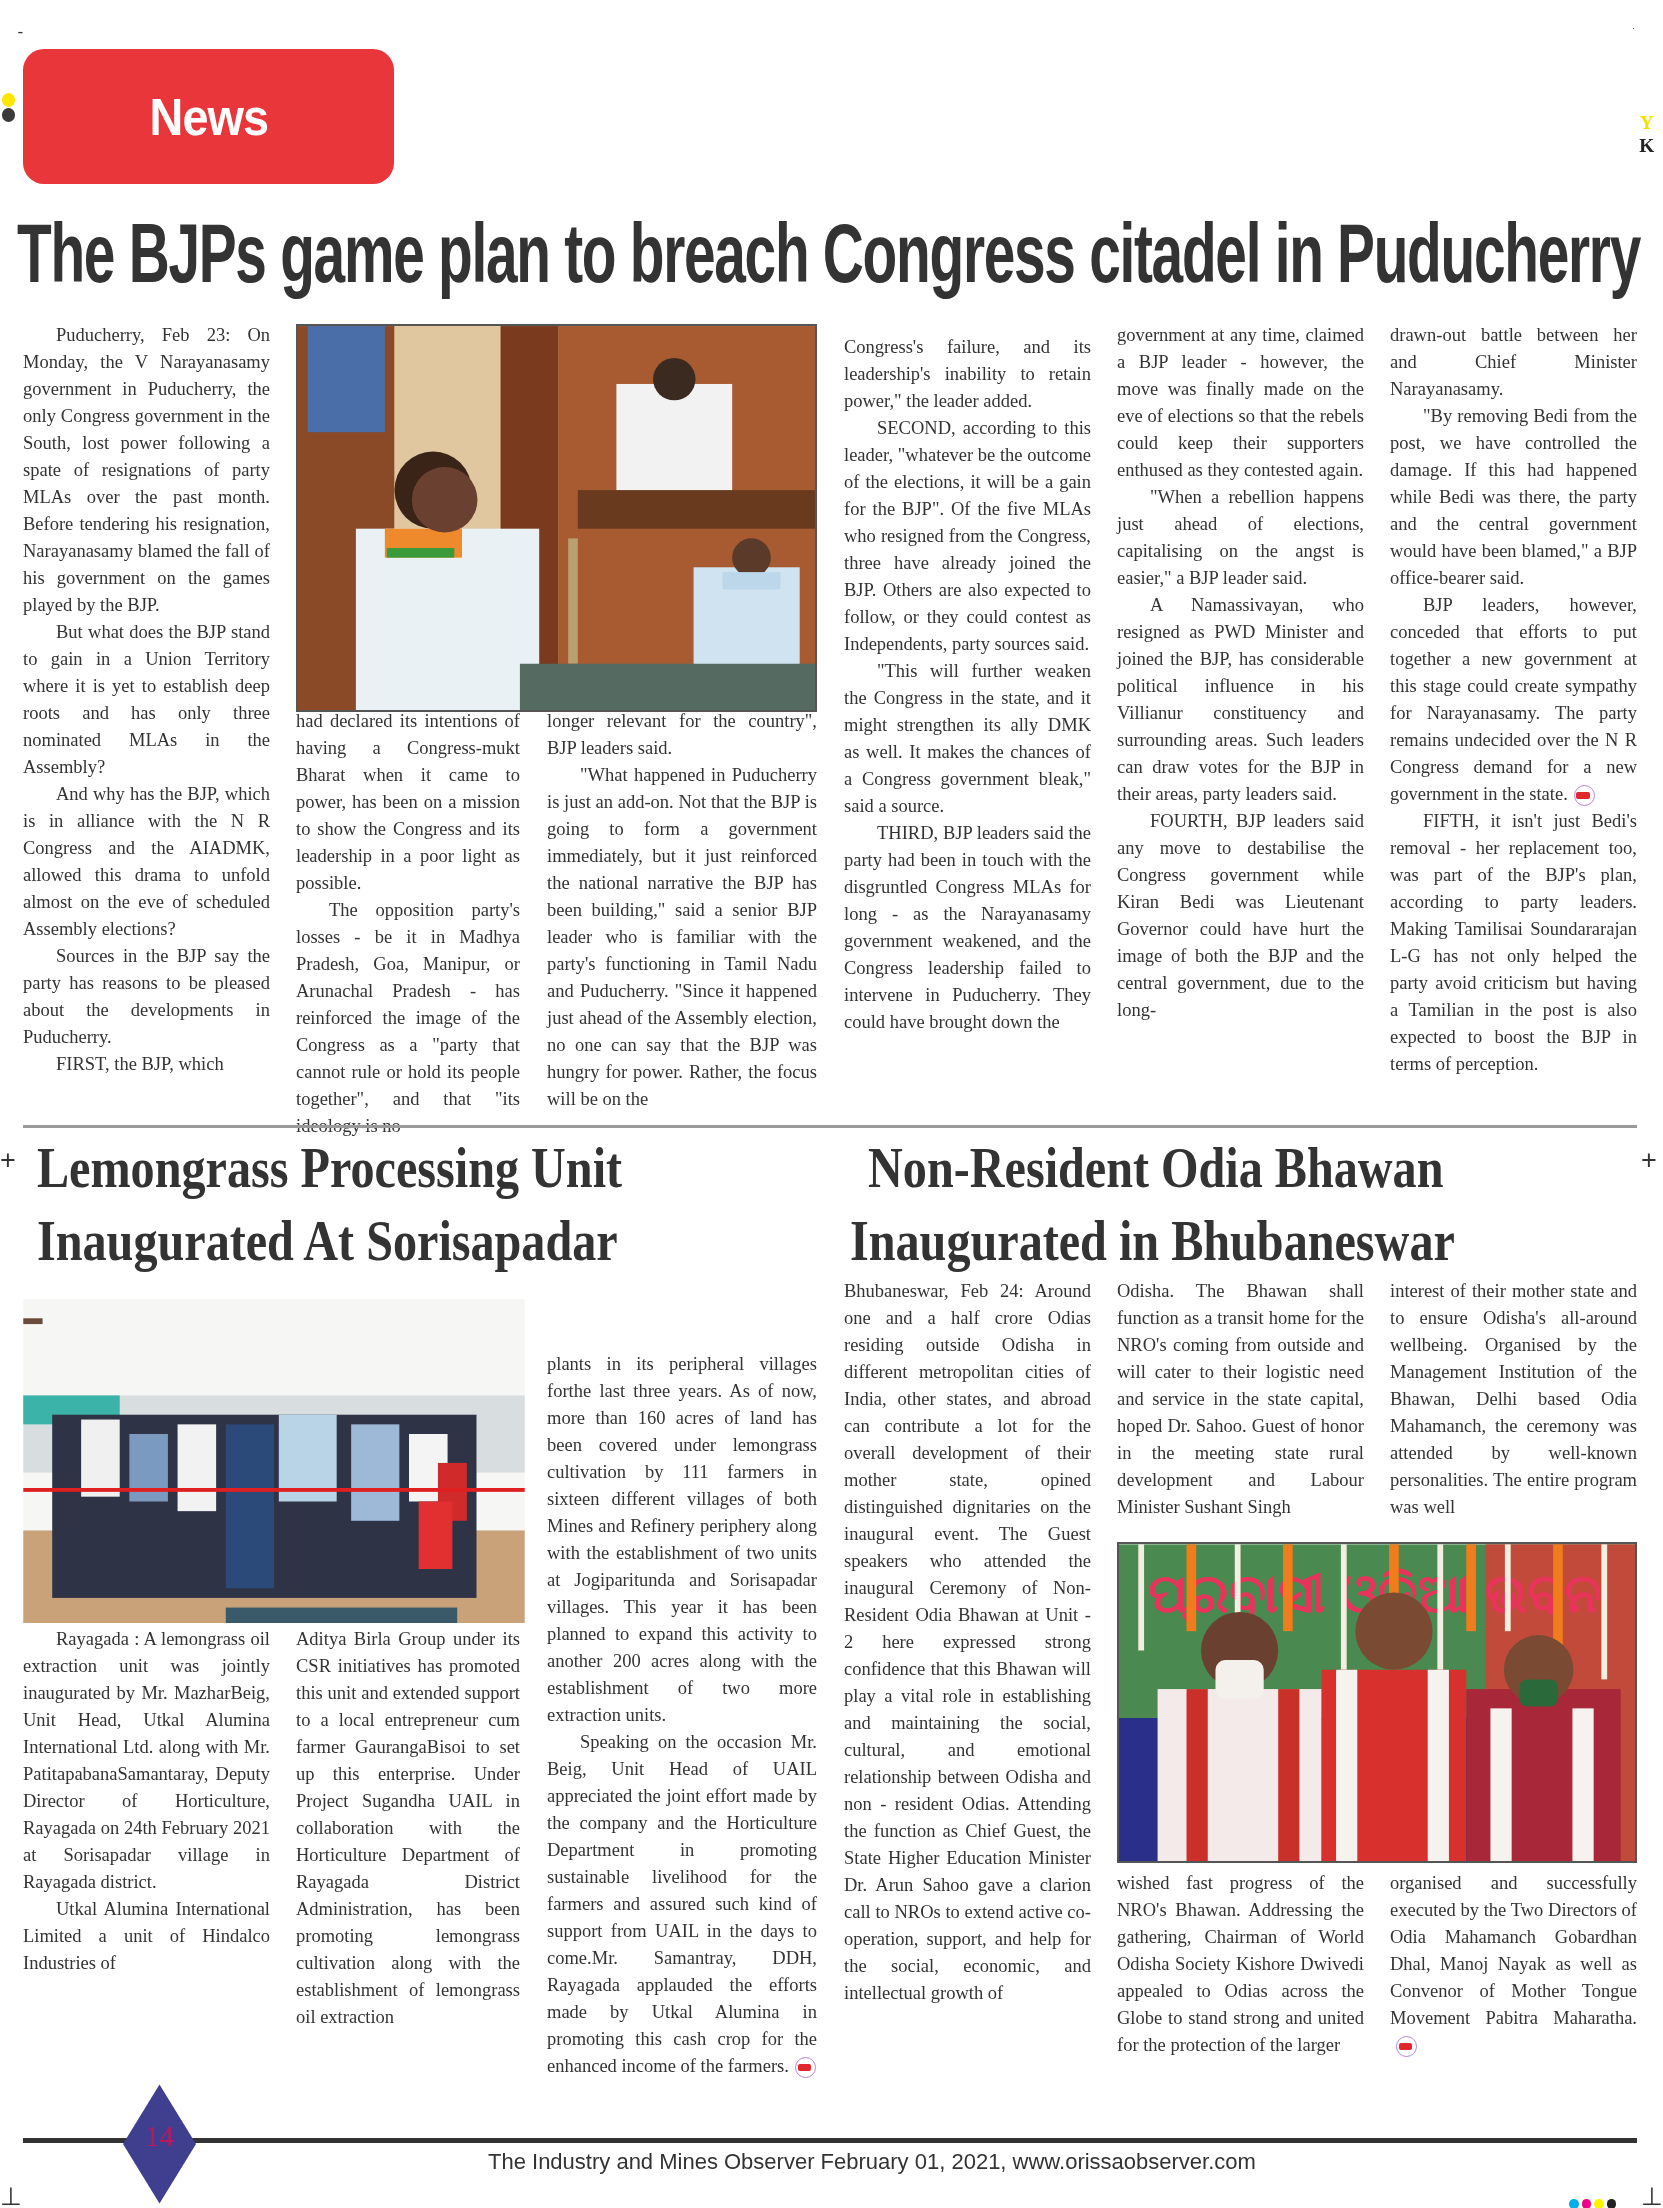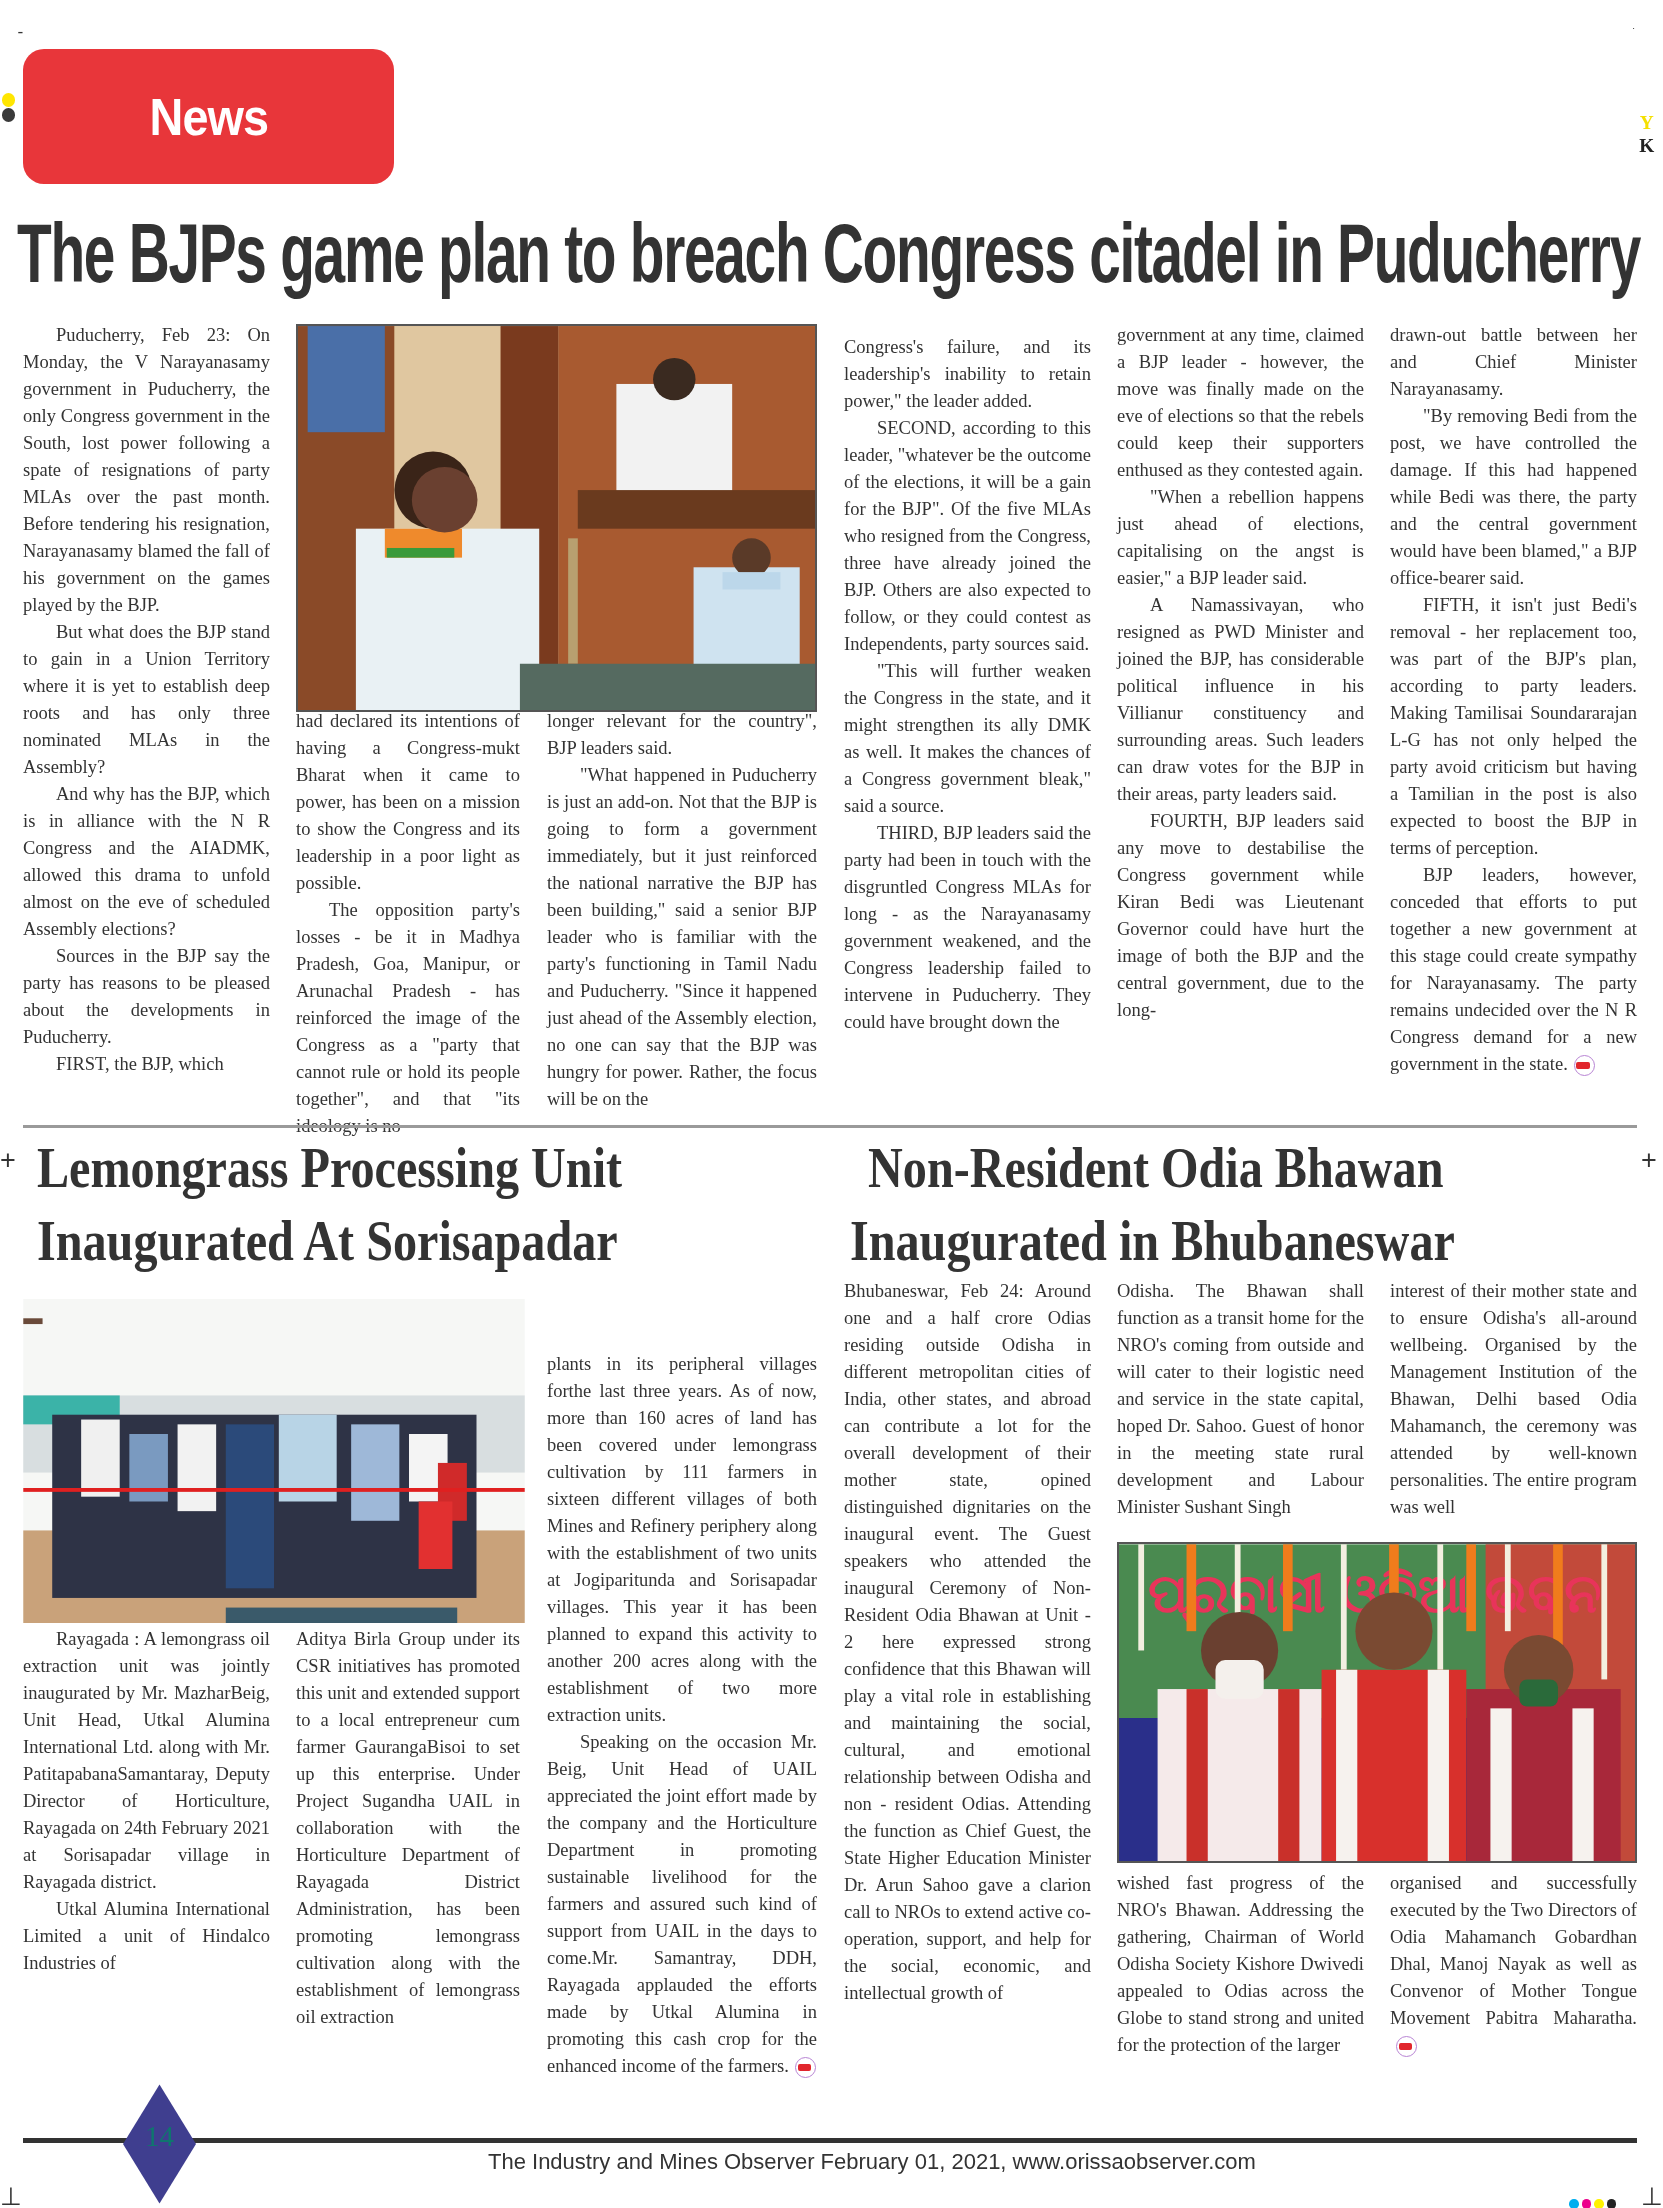--- a/index.html
+++ b/index.html
@@ -25,21 +25,21 @@
 
   .divider { position: absolute; height: 2.9px; background: #9a9a9a; }
 
   .sub-headline { position: absolute; font-family: "Liberation Serif", serif; font-weight: bold; color: #333; font-size: 56px; line-height: 73px; white-space: nowrap; }
 
   .endmark { display: inline-block; width: 21px; height: 21px; border-radius: 50%; border: 1.9px solid #b884d4; vertical-align: middle; position: relative; margin-left: 5.8px; }
   .endmark::after { content: ""; position: absolute; left: 1.9px; top: 5.8px; width: 13.5px; height: 6.8px; background: #e1262d; border-radius: 1.9px; }
 
   .footer-line { position: absolute; left: 23px; top: 2138px; width: 1614px; height: 4.8px; background: #333; }
   .page-diamond { position: absolute; left: 123px; top: 2084px; width: 73px; height: 120px; }
-  .page-number { position: absolute; left: 123px; top: 2120px; width: 73px; text-align: center; color: #0f766e; font-family: "Liberation Serif", serif; font-size: 29px; }
+  .page-number { position: absolute; left: 123px; top: 2120px; width: 73px; text-align: center; color: #be185d; font-family: "Liberation Serif", serif; font-size: 29px; }
   .footer-text { position: absolute; left: 488px; top: 2149px; font-family: "Liberation Sans", sans-serif; font-size: 22px; color: #333; white-space: nowrap; }
 </style>
 </head>
 <body>
 
 <div class="reg-mark" style="left:17.4px;top:23px;">-</div>
 <div class="reg-mark" style="left:1632px;top:23px;font-size:9.7px;">·</div>
 <div class="cmyk-dots">
   <span style="background:#ffe600;"></span>
   <span style="background:#3a3a3a;"></span>
@@ -107,22 +107,22 @@
 <div class="col" style="left:1117px;top:322px;width:247px;">
   <p class="noindent">government at any time, claimed a BJP leader - however, the move was finally made on the eve of elections so that the rebels could keep their supporters enthused as they contested again.</p>
   <p>"When a rebellion happens just ahead of elections, capitalising on the angst is easier," a BJP leader said.</p>
   <p>A Namassivayan, who resigned as PWD Minister and joined the BJP, has considerable political influence in his Villianur constituency and surrounding areas. Such leaders can draw votes for the BJP in their areas, party leaders said.</p>
   <p>FOURTH, BJP leaders said any move to destabilise the Congress government while Kiran Bedi was Lieutenant Governor could have hurt the image of both the BJP and the central government, due to the long-</p>
 </div>
 
 <div class="col" style="left:1390px;top:322px;width:247px;">
   <p class="noindent">drawn-out battle between her and Chief Minister Narayanasamy.</p>
   <p>"By removing Bedi from the post, we have controlled the damage. If this had happened while Bedi was there, the party and the central government would have been blamed," a BJP office-bearer said.</p>
+  <p><span>BJP leaders, however, conceded that efforts to put together a new government at this stage could create sympathy for Narayanasamy. The party remains undecided over the N R Congress demand for a new government in the state.</span><span class="endmark"></span></p>
   <p>FIFTH, it isn't just Bedi's removal - her replacement too, was part of the BJP's plan, according to party leaders. Making Tamilisai Soundararajan L-G has not only helped the party avoid criticism but having a Tamilian in the post is also expected to boost the BJP in terms of perception.</p>
-  <p><span>BJP leaders, however, conceded that efforts to put together a new government at this stage could create sympathy for Narayanasamy. The party remains undecided over the N R Congress demand for a new government in the state.</span><span class="endmark"></span></p>
 </div>
 
 <div class="divider" style="left:23px;top:1125px;width:1614px;"></div>
 
 <div class="reg-mark" style="left:0px;top:1147px;font-size:27px;">+</div>
 <div class="reg-mark" style="left:1641px;top:1147px;font-size:27px;">+</div>
 
 <div class="sub-headline" style="left:37px;top:1132px;transform-origin:left top;transform:scaleX(0.86);">
   <div>Lemongrass Processing Unit</div>
   <div>Inaugurated At Sorisapadar</div>

